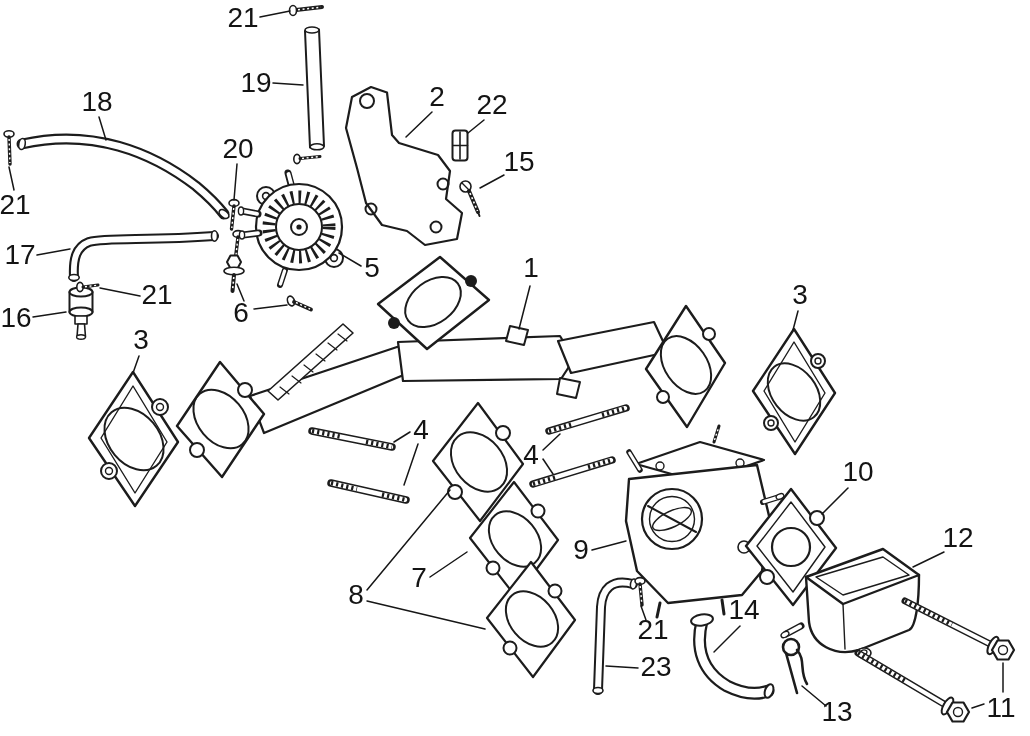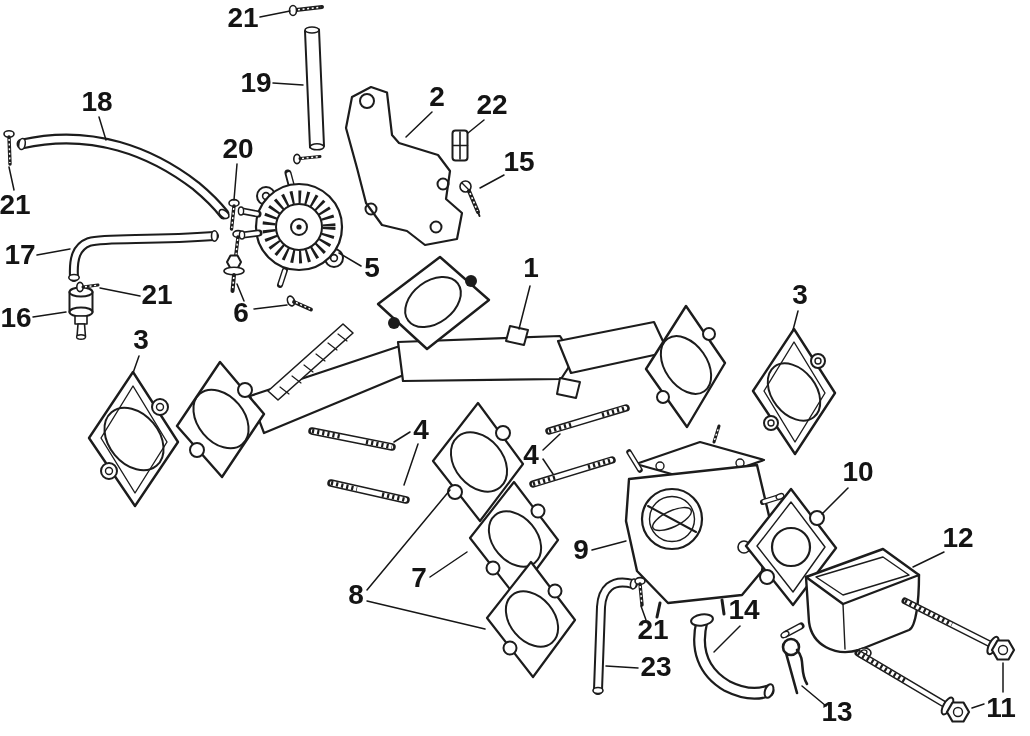--- a/index.html
+++ b/index.html
@@ -1,16 +1,16 @@
 <!DOCTYPE html>
 <html><head>
 <meta charset="utf-8">
 <style>
   html,body{margin:0;padding:0;background:#ffffff;}
-  .canvas{position:relative;width:1030px;height:736px;background:#ffffff;overflow:hidden;font-weight:bold;}
+  .canvas{position:relative;width:1030px;height:736px;background:#ffffff;overflow:hidden;}
   svg{display:block;width:1030px;height:736px;}
   .callout{font-family:"Liberation Sans",sans-serif;font-size:28px;fill:#141414;}
   .leader{stroke:#161616;stroke-width:1.5;stroke-linecap:round;}
   .fw{fill:#ffffff;stroke:#1c1c1c;stroke-linejoin:round;stroke-linecap:round;}
   .ln{fill:none;stroke:#1c1c1c;stroke-linejoin:round;stroke-linecap:round;}
   .wh{stroke:#ffffff;fill:none;stroke-linecap:round;}
   .dk{stroke:#1c1c1c;fill:none;stroke-linecap:round;}
   .dot{fill:#1c1c1c;stroke:none;}
   .dashw{stroke:#ffffff;fill:none;stroke-dasharray:2 2.6;}
   .dashd{stroke:#1c1c1c;fill:none;stroke-dasharray:2.2 3;stroke-linecap:butt;}

